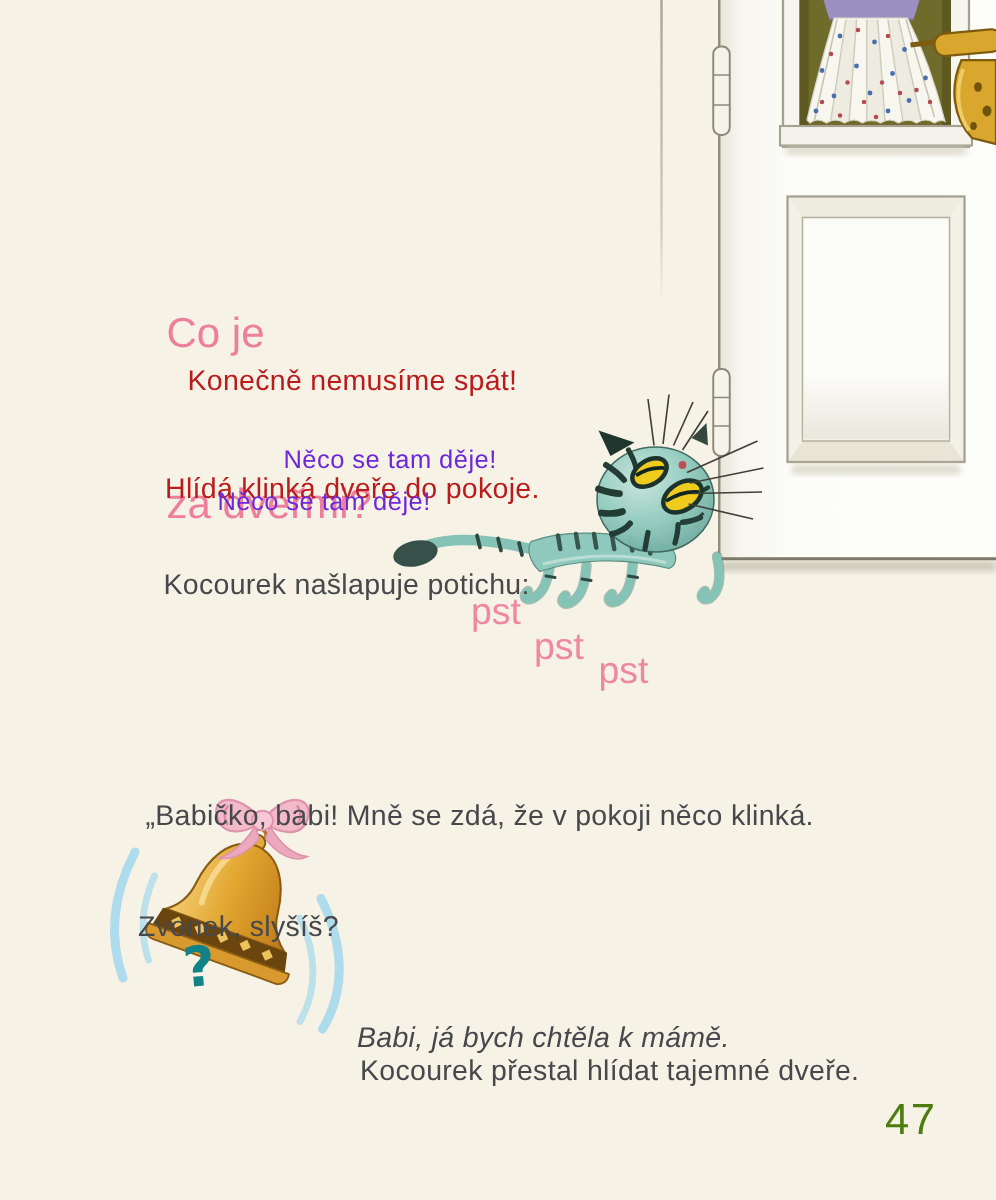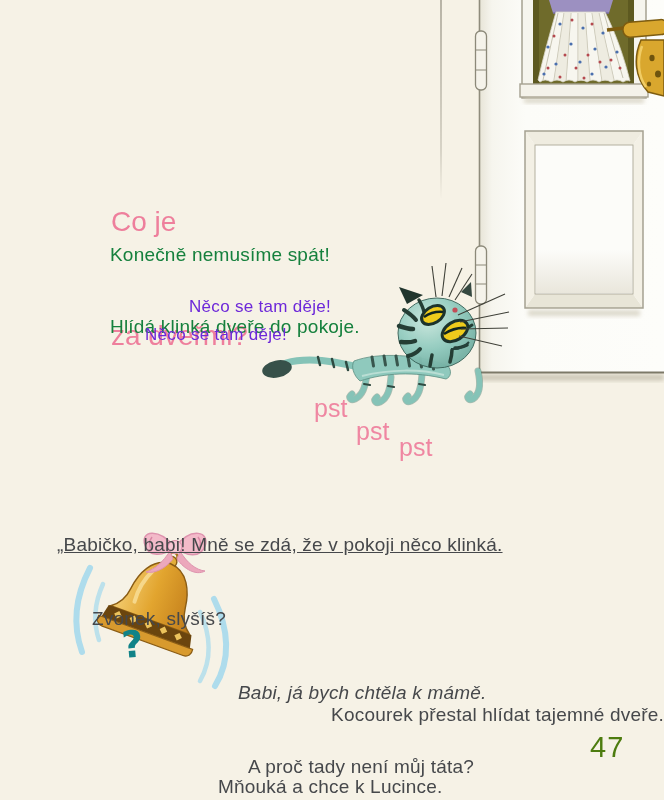--- a/index.html
+++ b/index.html
@@ -4,40 +4,40 @@
 <style>
   html,body{margin:0;padding:0;}
   .page{
     position:relative;width:664px;height:800px;overflow:hidden;
     background:#f6f2e6;
     font-family:"Liberation Sans",sans-serif;
   }
   .abs{position:absolute;white-space:pre;}
   .title{left:111px;top:108px;font-size:28px;line-height:38px;font-weight:400;color:#ee7f9c;}
   .title span{display:block;}
-  .intro{left:110px;top:196px;font-size:19px;line-height:23.7px;color:#15803d;letter-spacing:.2px;}
+  .intro{left:110px;top:196px;font-size:19px;line-height:23.7px;color:#b91c1c;letter-spacing:.2px;text-align:center;}
   .ex{font-size:17px;color:#6d28d9;letter-spacing:.3px;}
   .ex1{left:189px;top:297px;}
   .ex2{left:145px;top:325px;}
   .narr{left:109px;top:380px;font-size:19px;color:#46484b;letter-spacing:.2px;}
   .pst{font-size:25px;color:#ef87a2;}
   .pst1{left:314px;top:394px;}
   .pst2{left:356px;top:417px;}
   .pst3{left:399px;top:433px;}
   .dialogue{left:0;top:484px;width:664px;font-size:19px;line-height:24.6px;color:#46484b;letter-spacing:.2px;}
   .dialogue div{white-space:pre;}
-  .dialogue div:nth-child(1){padding-left:57px;text-decoration:underline;}
+  .dialogue div:nth-child(1){padding-left:97px;}
   .dialogue div:nth-child(2){padding-left:92px;}
   .dialogue div:nth-child(3){padding-left:238px;font-style:italic;}
   .dialogue div:nth-child(4){padding-left:248px;}
   .dialogue div:nth-child(5){padding-left:253px;}
   .dialogue div:nth-child(6){padding-left:257px;}
   .closing{left:0;top:655px;width:664px;font-size:19px;line-height:24px;color:#46484b;letter-spacing:.2px;}
   .closing div{white-space:pre;}
-  .closing div:nth-child(1){padding-left:240px;text-align:right;}
+  .closing div:nth-child(1){padding-left:240px;}
   .closing div:nth-child(2){padding-left:218px;}
   .pageno{left:590px;top:731px;font-size:29px;color:#4d7c0f;letter-spacing:1px;}
   svg.illu{position:absolute;left:0;top:0;}
 </style>
 </head>
 <body>
 
 <div class="page">
 
   <svg class="illu" width="664" height="800" viewBox="0 0 664 800">
@@ -303,34 +303,33 @@
   </h1>
 
   <div class="abs intro">
     <div>Konečně nemusíme spát!</div>
     <div>Hlídá klinká dveře do pokoje.</div>
   </div>
 
   <div class="abs ex ex1">Něco se tam děje!</div>
   <div class="abs ex ex2">Něco se tam děje!</div>
 
+  <div class="abs narr">Kocourek našlapuje potichu:</div>
 
   <div class="abs pst pst1">pst</div>
   <div class="abs pst pst2">pst</div>
   <div class="abs pst pst3">pst</div>
 
   <div class="abs dialogue">
     <div>„Babičko, babi! Mně se zdá, že v pokoji něco klinká.</div>
     <div>Zvonek, slyšíš?</div>
     <div>Babi, já bych chtěla k mámě.</div>
-    <div>A proč tady není můj táta?</div>
     
     
   </div>
 
   <div class="abs closing">
     <div>Kocourek přestal hlídat tajemné dveře.</div>
-    <div>Mňouká a chce k Lucince.</div>
   </div>
 
   <div class="abs pageno">47</div>
 
 </div>
 
 </body></html>

